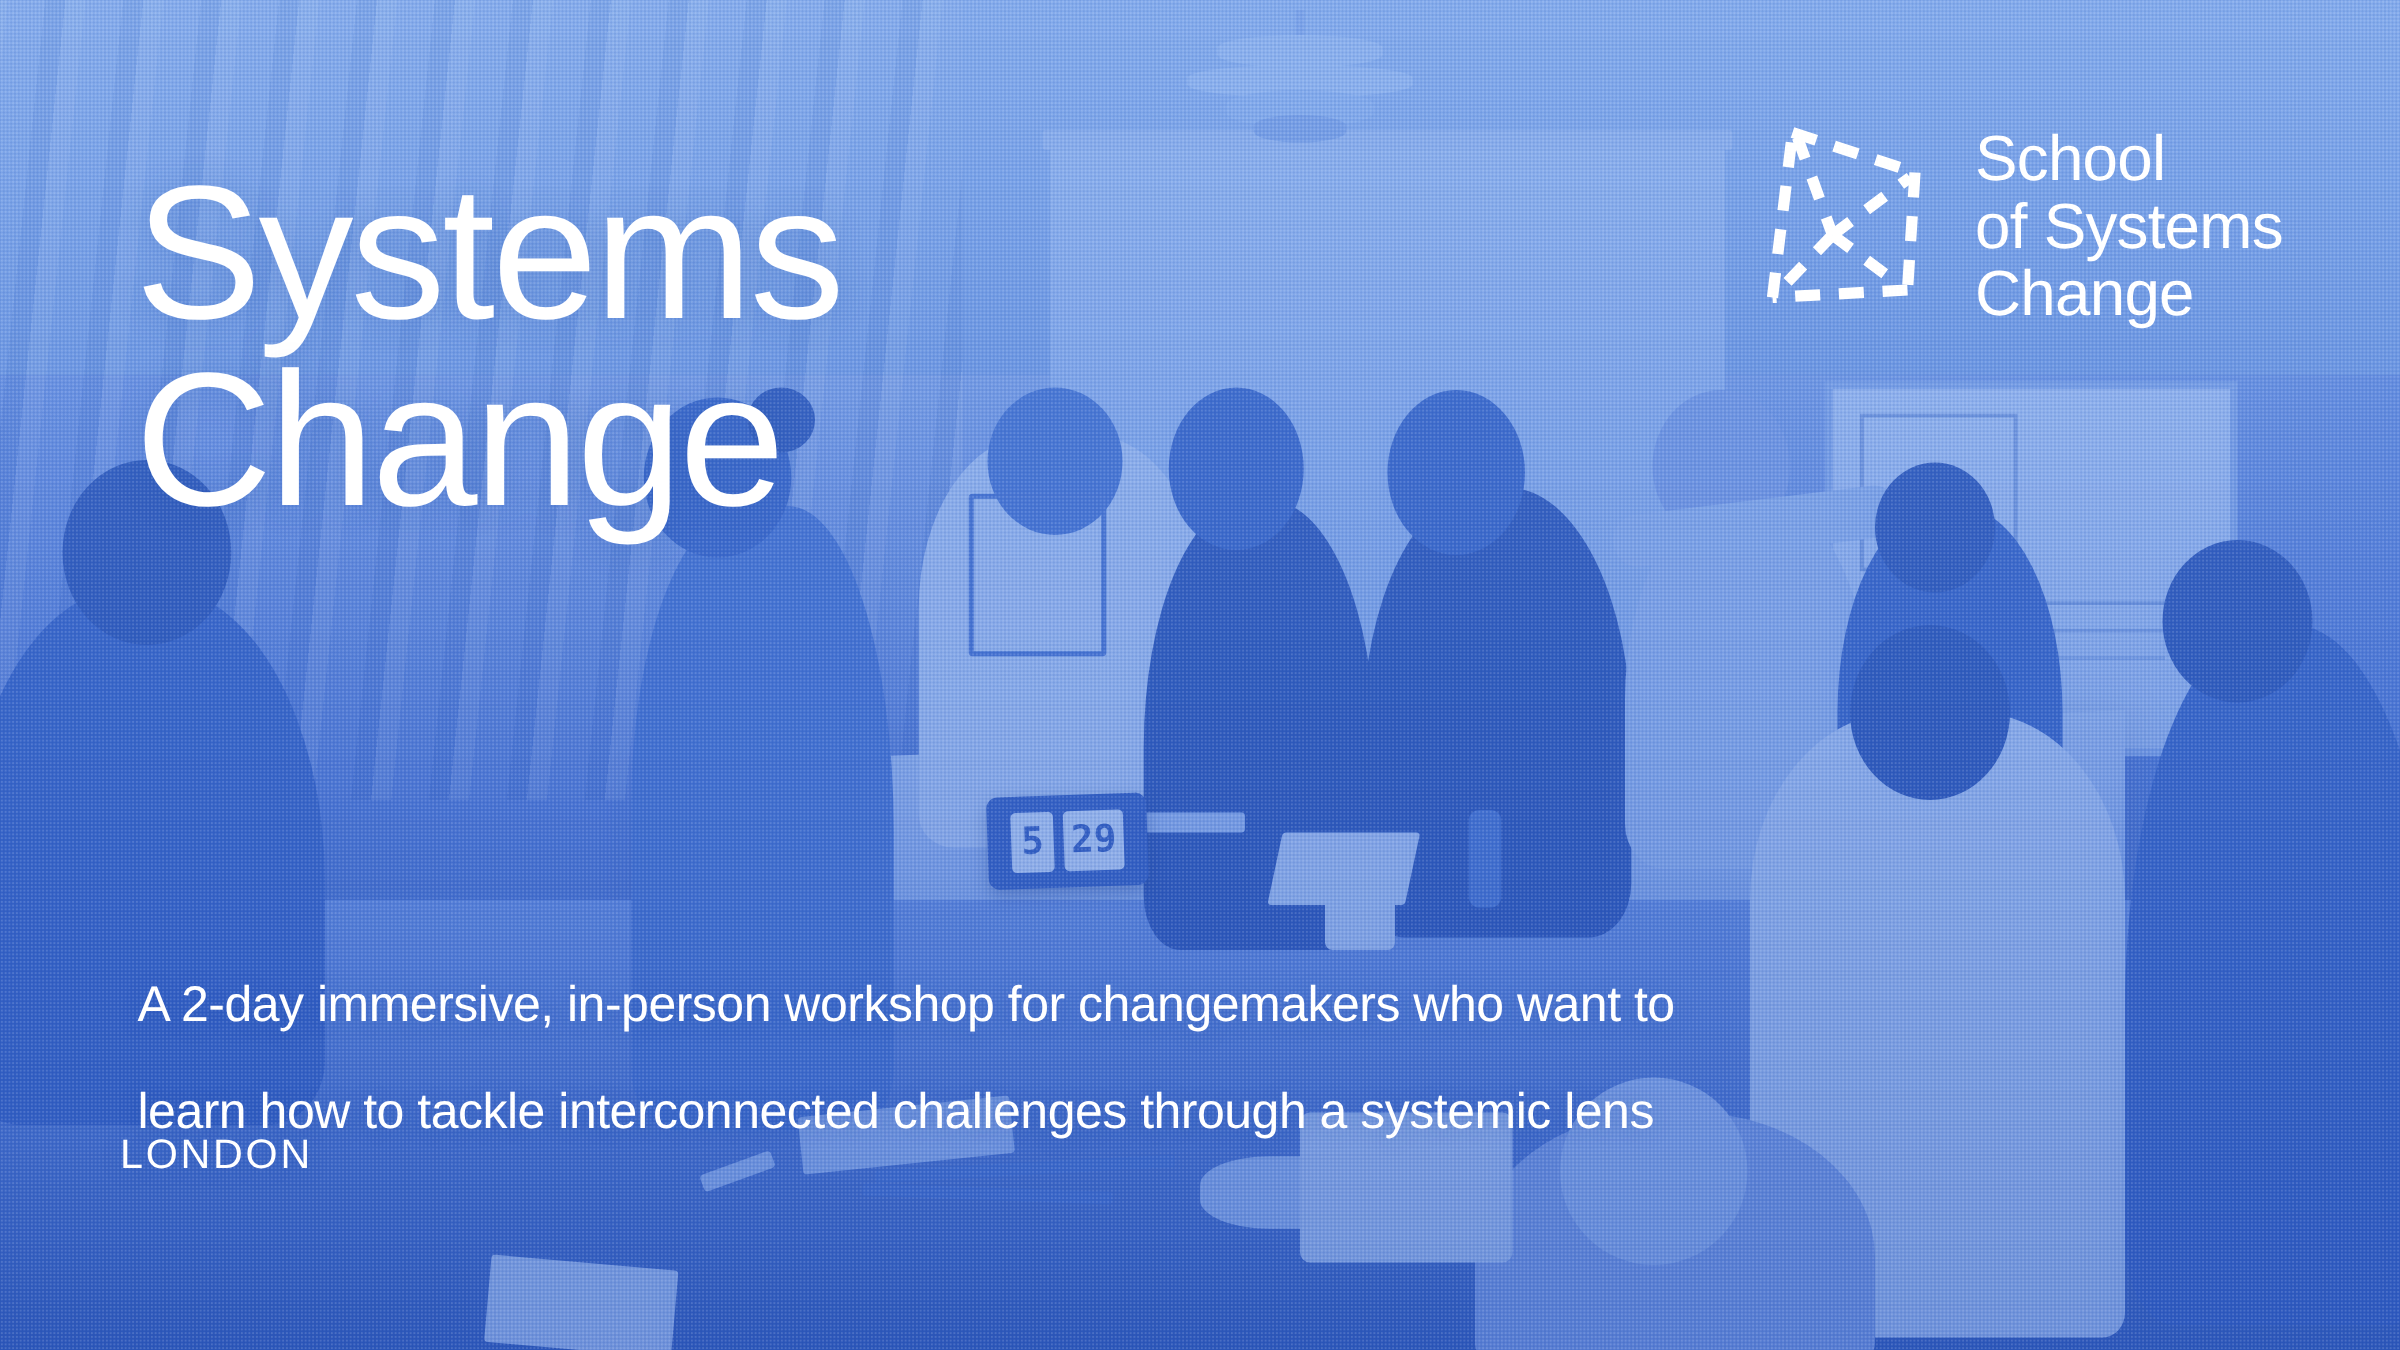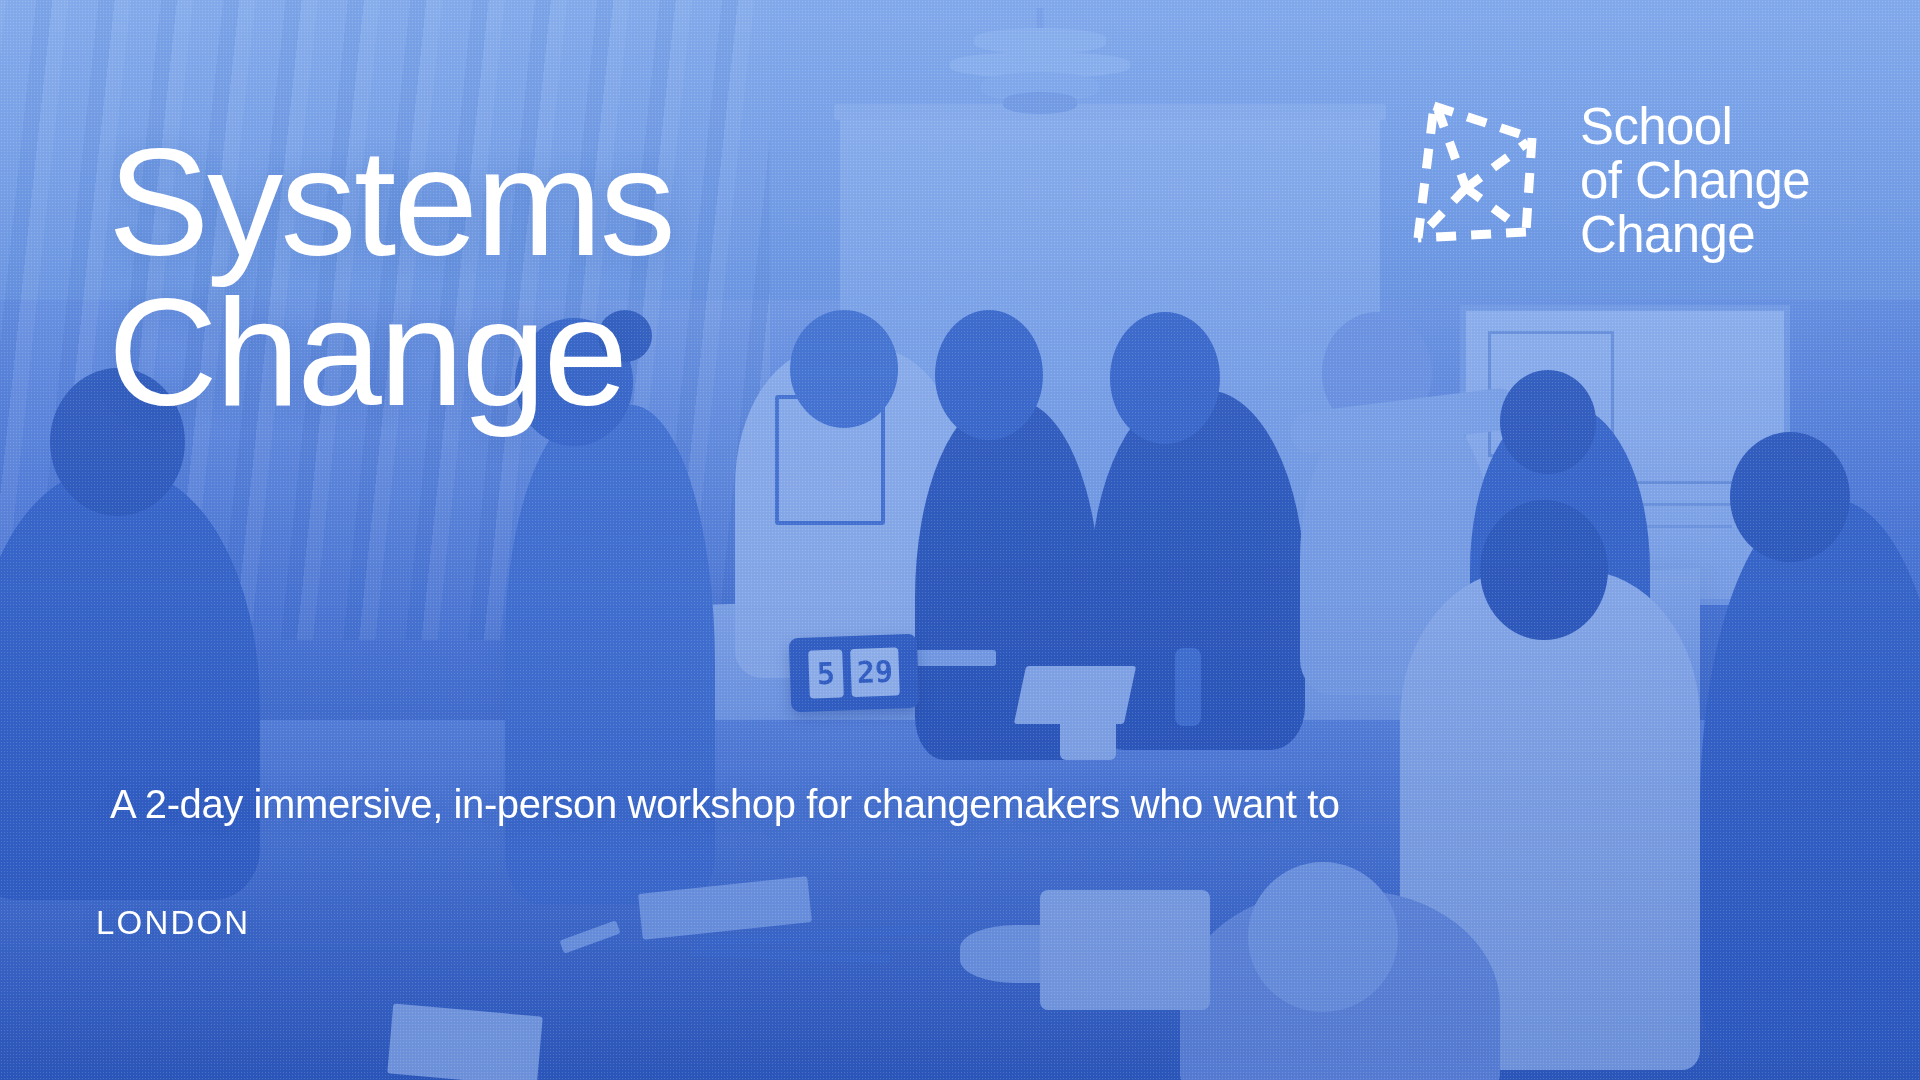--- a/index.html
+++ b/index.html
@@ -245,38 +245,39 @@
 
   <div class="content">
 
     <h1 class="headline">
       <span>Systems</span>
       <span>Change</span>
     </h1>
 
     <p class="subtitle">
       <span>A 2-day immersive, in-person workshop for changemakers who want to</span>
+      <span>learn how to tackle interconnected challenges through a systemic lens</span>
     </p>
 
     <div class="location">LONDON</div>
 
     <div class="logo">
       <svg class="logo-mark" viewBox="0 0 150 152" fill="none" stroke="#ffffff" stroke-width="9" stroke-linecap="butt">
 
         <path d="M26 14 L124 46" stroke-dasharray="20 15"></path>
         <path d="M124 46 L118 140" stroke-dasharray="20 15"></path>
         <path d="M118 140 L10 146" stroke-dasharray="20 15"></path>
         <path d="M10 146 L26 14" stroke-dasharray="20 15"></path>
 
         <path d="M30 18 L58 96" stroke-dasharray="18 16"></path>
         <path d="M58 96 L120 50" stroke-dasharray="18 16"></path>
         <path d="M58 96 L112 136" stroke-dasharray="18 16"></path>
         <path d="M58 96 L14 142" stroke-dasharray="18 16"></path>
       </svg>
       <div class="logo-text">
         <span>School</span>
-        <span>of Change</span>
+        <span>of Systems</span>
         <span>Change</span>
       </div>
     </div>
 
   </div>
 </div>
 
 </body></html>

